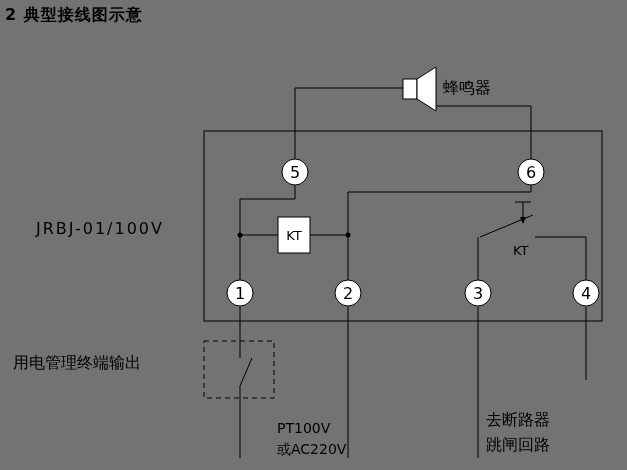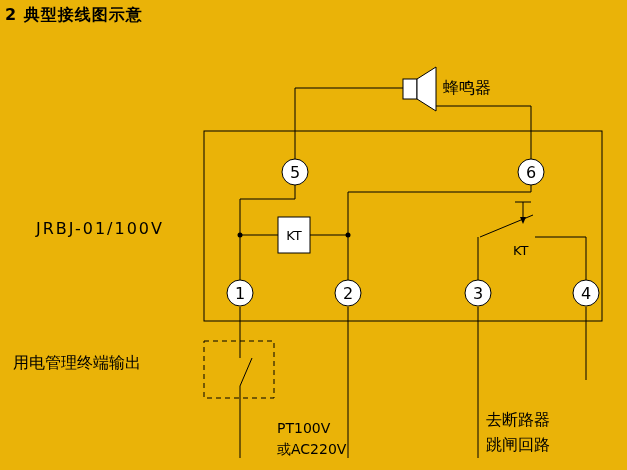--- a/index.html
+++ b/index.html
@@ -3,21 +3,21 @@
 <meta charset="utf-8">
 <style>
   html,body { margin:0; padding:0; }
   body {
     background:#ffffff;
     font-family:"DejaVu Sans", sans-serif;
   }
   .stage {
     position:relative;
     width:627px; height:470px;
-    background:#eab308;
+    background:#737373;
     overflow:hidden;
   }
   svg text {
     fill:#000000;
     font-family:"DejaVu Sans", sans-serif;
   }
   .wire, .shape {
     stroke:#000000;
     stroke-width:1;
     fill:none;

